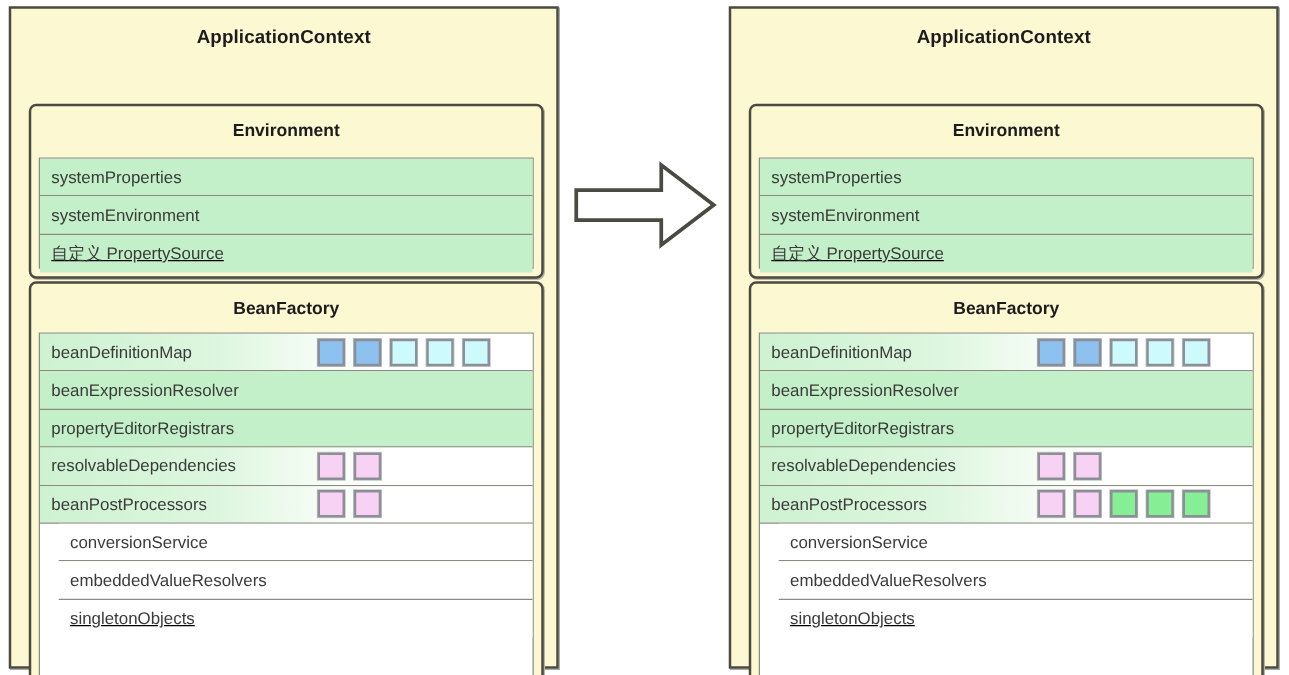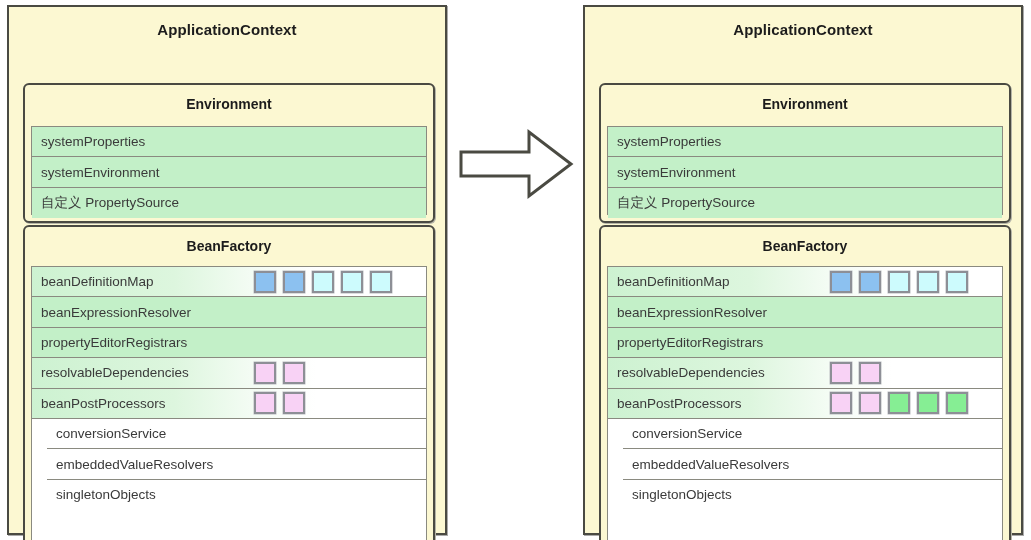--- a/index.html
+++ b/index.html
@@ -81,21 +81,21 @@
   .row {
     position: relative;
     height: 30.4px;
     display: flex;
     align-items: center;
     box-sizing: border-box;
     border-bottom: 1px solid #8a8a80;
     background: #ffffff;
     overflow: hidden;
   }
-  .rows .row:last-child { border-bottom: none; }
+  .rows .row:last-child { border-bottom: none; text-decoration: underline; }
 
   .row.fill-green  { background: #c3f0c8; }
   .row.grad-green  { background: linear-gradient(to right, #cdf2d1 0%, #ddf6de 36%, #f4fcf4 56%, #ffffff 72%, #ffffff 100%); }
   .row.plain       { background: #ffffff; margin-left: 15px; }
 
   .row-label {
     font-size: 13.5px;
     color: #3a3a3a;
     padding-left: 9px;
     white-space: nowrap;

